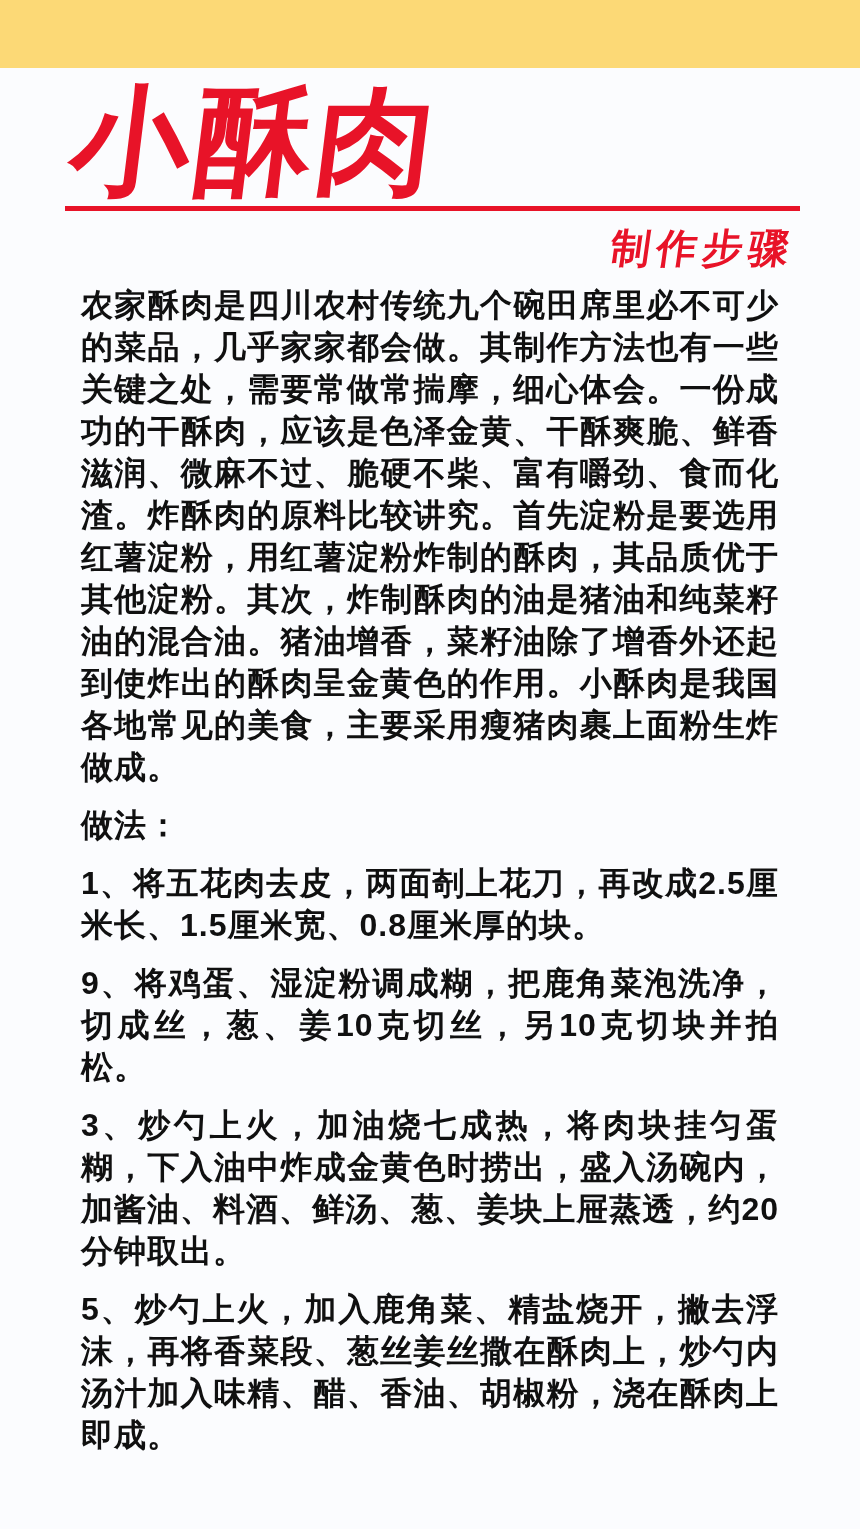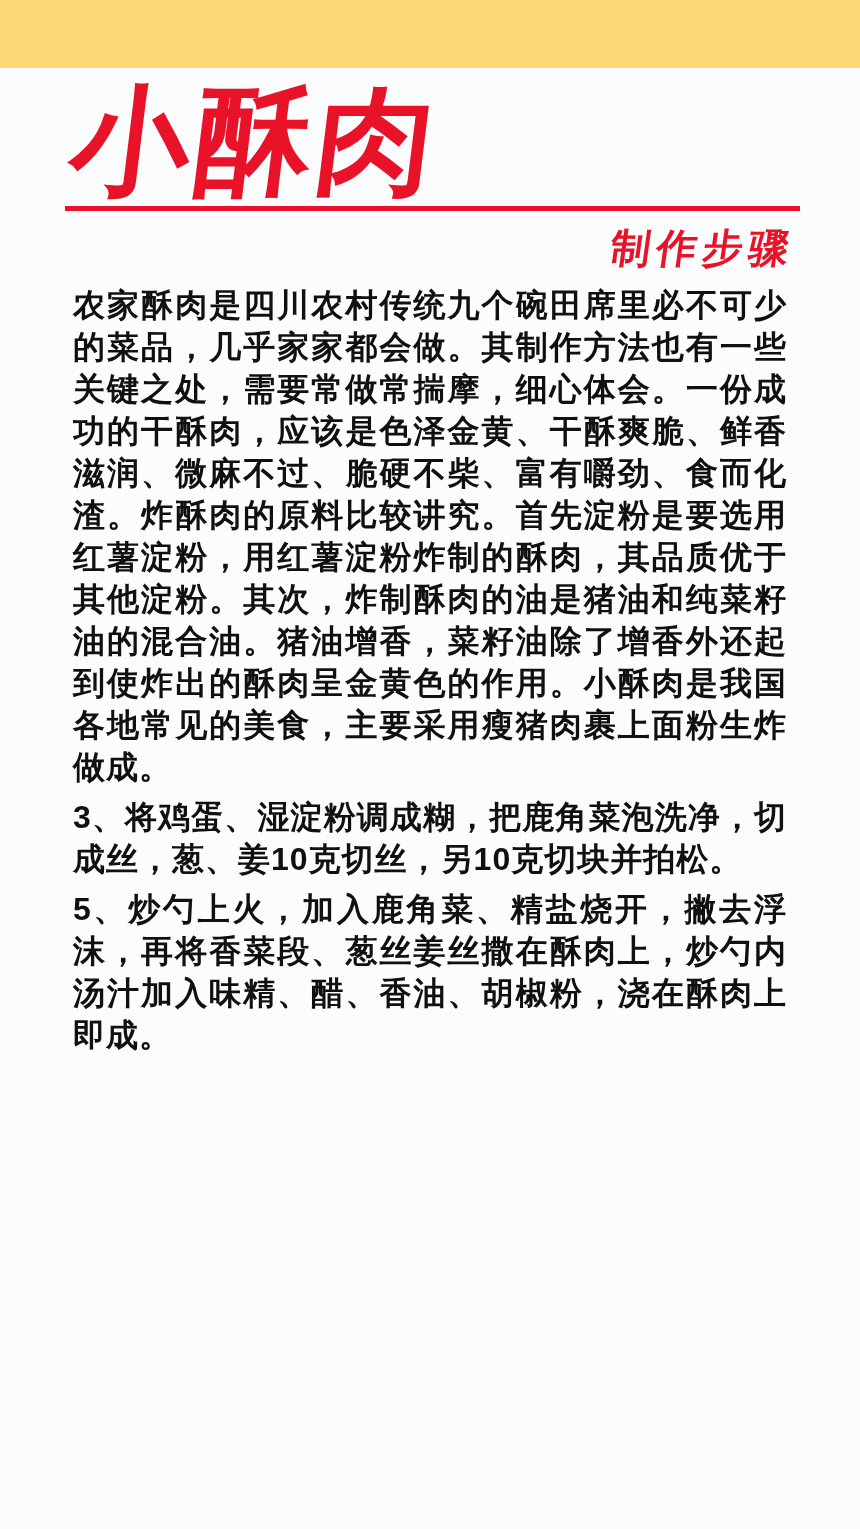--- a/index.html
+++ b/index.html
@@ -43,21 +43,21 @@
     margin-right: 4px;
     font-size: 40px;
     font-weight: 900;
     color: #e81328;
     text-align: right;
     transform: skewX(-8deg);
     transform-origin: right bottom;
     letter-spacing: 6px;
   }
   .body-text {
-    margin: 8px;
+    margin: 16px;
     font-size: 32px;
     line-height: 42px;
     font-weight: 700;
     color: #101010;
     text-align: justify;
     word-break: break-all;
     letter-spacing: 1px;
   }
   .body-block { margin-top: 8px; }
 </style>
@@ -66,17 +66,20 @@
 
 <div class="poster">
   <div class="band top"></div>
 
   <div class="content">
     <h1 class="title">小酥肉</h1>
     <div class="title-underline"></div>
     <div class="subtitle">制作步骤</div>
 
     <p class="body-text body-block">农家酥肉是四川农村传统九个碗田席里必不可少的菜品，几乎家家都会做。其制作方法也有一些关键之处，需要常做常揣摩，细心体会。一份成功的干酥肉，应该是色泽金黄、干酥爽脆、鲜香滋润、微麻不过、脆硬不柴、富有嚼劲、食而化渣。炸酥肉的原料比较讲究。首先淀粉是要选用红薯淀粉，用红薯淀粉炸制的酥肉，其品质优于其他淀粉。其次，炸制酥肉的油是猪油和纯菜籽油的混合油。猪油增香，菜籽油除了增香外还起到使炸出的酥肉呈金黄色的作用。小酥肉是我国各地常见的美食，主要采用瘦猪肉裹上面粉生炸做成。</p>
-    <p class="body-text">3、将鸡蛋、湿淀粉调成糊，把鹿角菜泡洗净，切成丝，葱、姜10克切丝，另10克切块并拍松。</p>
+    <p class="body-text">做法：</p>
+    <p class="body-text">1、将五花肉去皮，两面剞上花刀，再改成2.5厘米长、1.5厘米宽、0.8厘米厚的块。</p>
+    <p class="body-text">9、将鸡蛋、湿淀粉调成糊，把鹿角菜泡洗净，切成丝，葱、姜10克切丝，另10克切块并拍松。</p>
+    <p class="body-text">3、炒勺上火，加油烧七成热，将肉块挂匀蛋糊，下入油中炸成金黄色时捞出，盛入汤碗内，加酱油、料酒、鲜汤、葱、姜块上屉蒸透，约20分钟取出。</p>
     <p class="body-text">5、炒勺上火，加入鹿角菜、精盐烧开，撇去浮沫，再将香菜段、葱丝姜丝撒在酥肉上，炒勺内汤汁加入味精、醋、香油、胡椒粉，浇在酥肉上即成。</p>
   </div>
 
 </div>
 
 </body></html>

